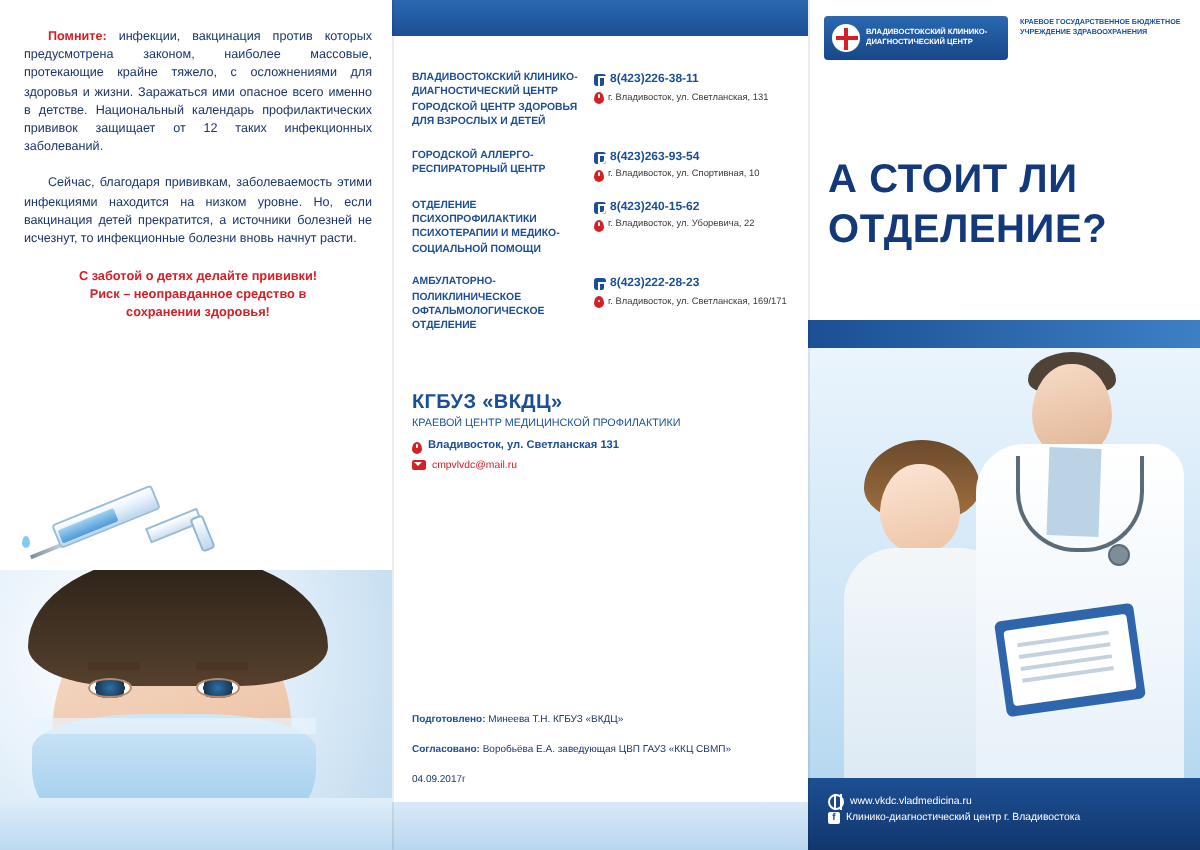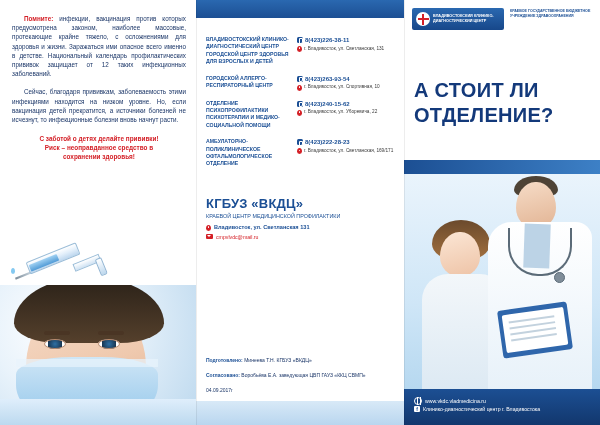--- a/index.html
+++ b/index.html
@@ -145,21 +145,21 @@
     background:#1b4f95;border-radius:1.5px;position:relative;
   }
   .ph-ic:after{
     content:"";position:absolute;left:1.6px;top:1.3px;width:2.8px;height:3.4px;
     border:1px solid #fff;border-radius:0 0 2px 0;
   }
   .org{
     position:absolute;left:10px;top:196px;width:192px;
   }
   .org-title{
-    font-size:13px;font-weight:bold;color:#1b4f95;letter-spacing:.2px;
+    font-size:10px;font-weight:bold;color:#1b4f95;letter-spacing:.2px;
   }
   .org-sub{
     font-size:5.4px;color:#1b4f95;margin-top:2px;margin-bottom:5px;
   }
   .org-line{
     font-size:5.6px;color:#1b4f95;font-weight:bold;
     display:flex;align-items:center;gap:3px;margin-bottom:3px;
   }
   .org-mail{
     font-size:5.2px;color:#d42027;

